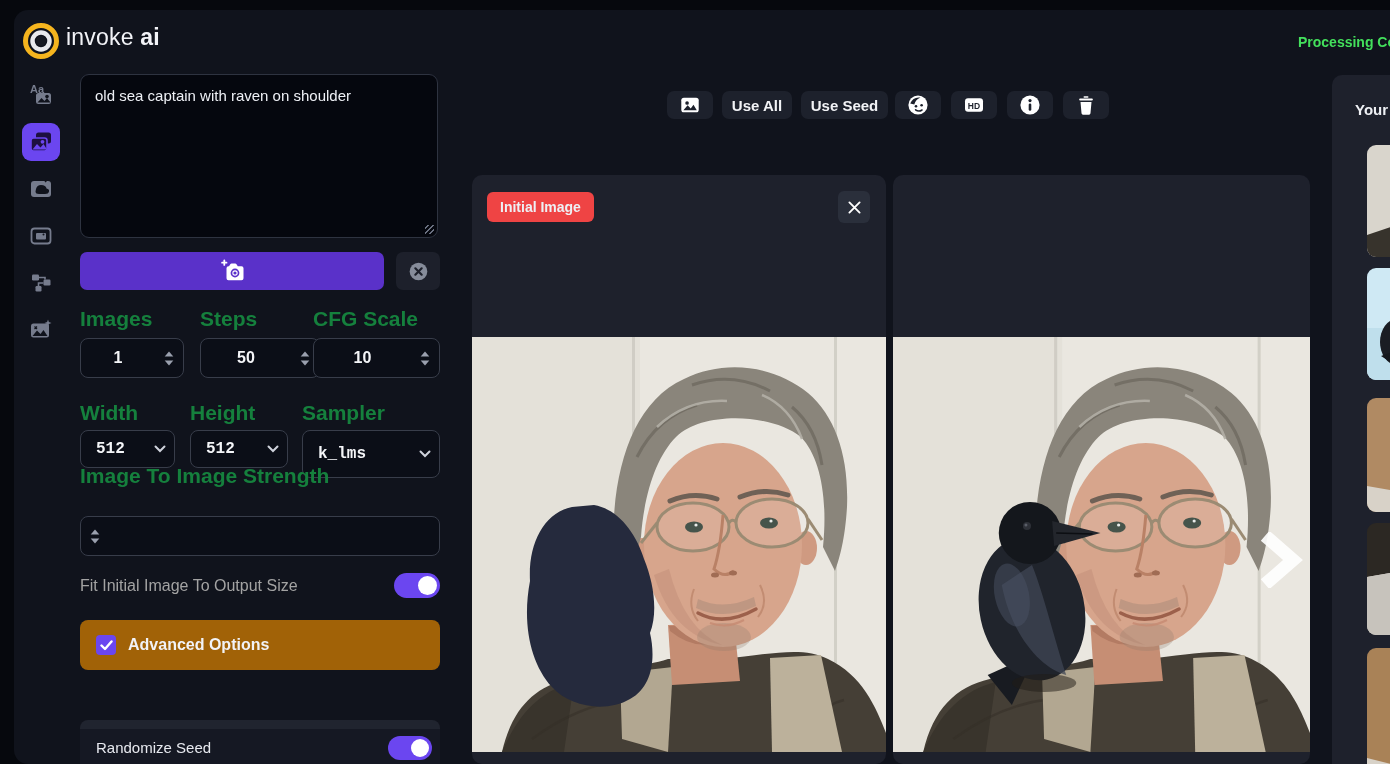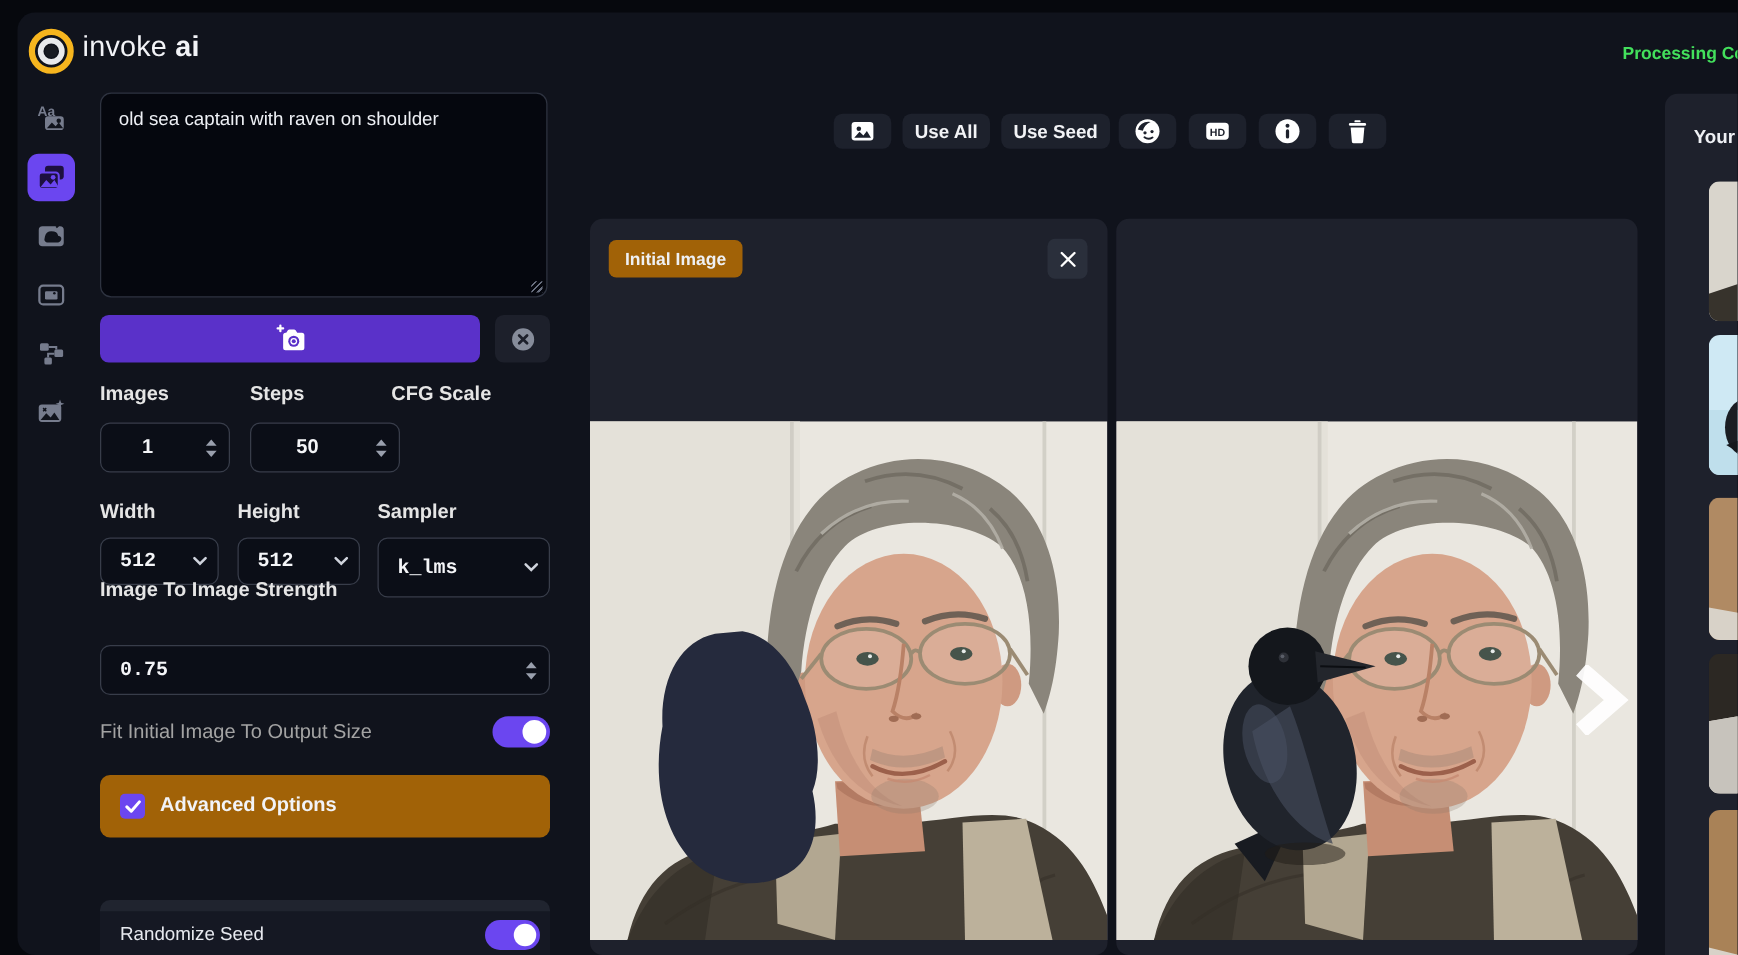--- a/index.html
+++ b/index.html
@@ -27,21 +27,21 @@
     border-radius:9px; color:#eef0f5; font-size:15px; padding:12px 14px; resize:none;
     font-family:inherit; outline:none; }
   .prompt-wrap::after { content:""; position:absolute; right:4px; bottom:4px; width:9px; height:9px;
     background:repeating-linear-gradient(135deg, transparent 0 2px, #6a7080 2px 3.5px); pointer-events:none; }
 
   .invoke-btn { position:absolute; left:66px; top:242px; width:304px; height:38px;
     background:#5a31c9; border-radius:7px; display:flex; align-items:center; justify-content:center; cursor:pointer; }
   .cancel-btn { position:absolute; left:382px; top:242px; width:44px; height:38px;
     background:#1d202b; border-radius:7px; display:flex; align-items:center; justify-content:center; cursor:pointer; }
 
-  .plabel { position:absolute; font-size:16px; font-weight:bold; color:#e5e5e5; }
+  .plabel { position:absolute; font-size:21px; font-weight:bold; color:#15803d; }
   .field { position:absolute; height:40px; background:#0b0e17; border:1px solid #383d4a;
     border-radius:8px; display:flex; align-items:center; color:#f4f5f8; font-weight:bold; font-size:16px; }
   .field .val { flex:1; text-align:center; }
   .field .val-left { flex:1; text-align:left; padding-left:15px;font-family:Liberation Mono, monospace; }
   .field .stepper, .field .chev { width:28px; display:flex; align-items:center; justify-content:center; cursor:pointer; }
 
   .lbl-images{left:66px;top:297px}.lbl-steps{left:186px;top:297px}.lbl-cfg{left:299px;top:297px}
   .f-images{left:66px;top:328px;width:104px}.f-steps{left:186px;top:328px;width:120px}.f-cfg{left:299px;top:328px;width:127px}
   .lbl-width{left:66px;top:391px}.lbl-height{left:176px;top:391px}.lbl-sampler{left:288px;top:391px}
   .f-width{left:66px;top:420px;width:95px;height:38px}.f-height{left:176px;top:420px;width:98px;height:38px}.f-sampler{left:288px;top:420px;width:138px;height:48px}
@@ -72,21 +72,21 @@
   .tbtn { position:absolute; top:81px; height:28px; background:#1d212c; border-radius:7px;
     display:flex; align-items:center; justify-content:center; color:#f2f3f6;
     font-size:15px; font-weight:bold; cursor:pointer; }
   .b1{left:653px;width:46px}.b2{left:708px;width:70px}.b3{left:787px;width:87px}
   .b4{left:881px;width:46px}.b5{left:937px;width:46px}.b6{left:993px;width:46px}.b7{left:1049px;width:46px}
 
   
   .panel { position:absolute; top:165px; height:589px; background:#1e212c; border-radius:10px; overflow:hidden; }
   .panel-left { left:458px; width:414px; }
   .panel-right { left:879px; width:417px; }
-  .badge { position:absolute; left:15px; top:17px; background:#a16207; border-radius:6px;
+  .badge { position:absolute; left:15px; top:17px; background:#ef4444; border-radius:6px;
     padding:7px 13px; font-size:14px; font-weight:bold; color:#eef0f4; }
   .panel-close { position:absolute; right:16px; top:16px; width:32px; height:32px; background:#2a2f3b;
     border-radius:6px; display:flex; align-items:center; justify-content:center; cursor:pointer; }
   .photo { position:absolute; left:0; top:162px; width:100%; height:415px; cursor:pointer; }
   .next-arrow { position:absolute; right:6px; top:357px; opacity:.92; cursor:pointer; }
 
   
   .gallery { position:absolute; left:1318px; top:65px; width:130px; height:700px;
     background:#1e212c; border-radius:10px 0 0 10px; }
   .gallery-title { position:absolute; left:23px; top:26px; font-size:15px; font-weight:bold;
@@ -192,20 +192,29 @@
   </div>
   <div class="field f-steps">
     <span class="val">50</span>
     <span class="stepper">
         <svg width="10" height="15" viewBox="0 0 10 15">
           <path d="M5 0.5 L9.3 5.5 H0.7 Z" fill="#9aa0ae"></path>
           <path d="M5 14.5 L9.3 9.5 H0.7 Z" fill="#9aa0ae"></path>
         </svg>
       </span>
   </div>
+  <div class="field f-cfg">
+    <span class="val">10</span>
+    <span class="stepper">
+        <svg width="10" height="15" viewBox="0 0 10 15">
+          <path d="M5 0.5 L9.3 5.5 H0.7 Z" fill="#9aa0ae"></path>
+          <path d="M5 14.5 L9.3 9.5 H0.7 Z" fill="#9aa0ae"></path>
+        </svg>
+      </span>
+  </div>
 
   <span class="plabel lbl-width">Width</span>
   <span class="plabel lbl-height">Height</span>
   <span class="plabel lbl-sampler">Sampler</span>
 
   <div class="field f-width">
     <span class="val-left">512</span>
     <span class="chev">
         <svg width="12" height="8" viewBox="0 0 12 8">
           <path d="M1.5 1.5 L6 6 L10.5 1.5" stroke="#cfd3dc" stroke-width="2" fill="none" stroke-linecap="round"></path>
@@ -224,21 +233,20 @@
     <span class="val-left">k_lms</span>
     <span class="chev">
         <svg width="12" height="8" viewBox="0 0 12 8">
           <path d="M1.5 1.5 L6 6 L10.5 1.5" stroke="#cfd3dc" stroke-width="2" fill="none" stroke-linecap="round"></path>
         </svg>
       </span>
   </div>
 
   <span class="plabel lbl-strength">Image To Image Strength</span>
   <div class="field f-strength">
-    <span class="val-left">0.75</span>
     <span class="stepper">
         <svg width="10" height="15" viewBox="0 0 10 15">
           <path d="M5 0.5 L9.3 5.5 H0.7 Z" fill="#9aa0ae"></path>
           <path d="M5 14.5 L9.3 9.5 H0.7 Z" fill="#9aa0ae"></path>
         </svg>
       </span>
   </div>
 
   <span class="fit-label">Fit Initial Image To Output Size</span>
   <div class="toggle fit-toggle">

